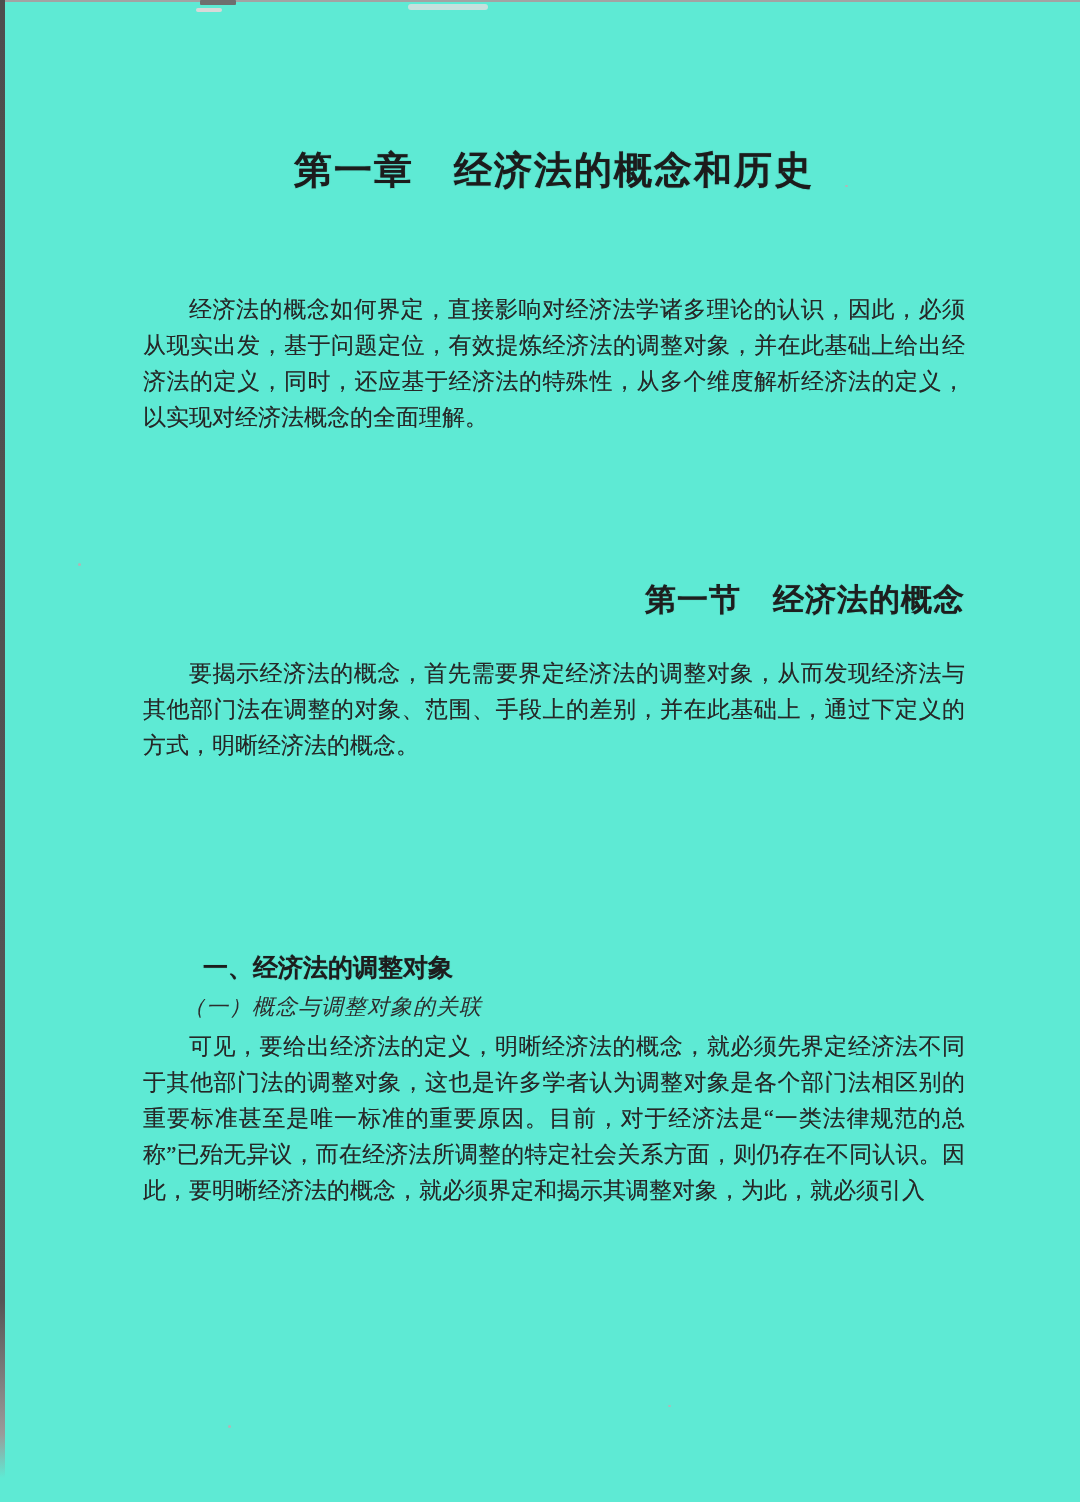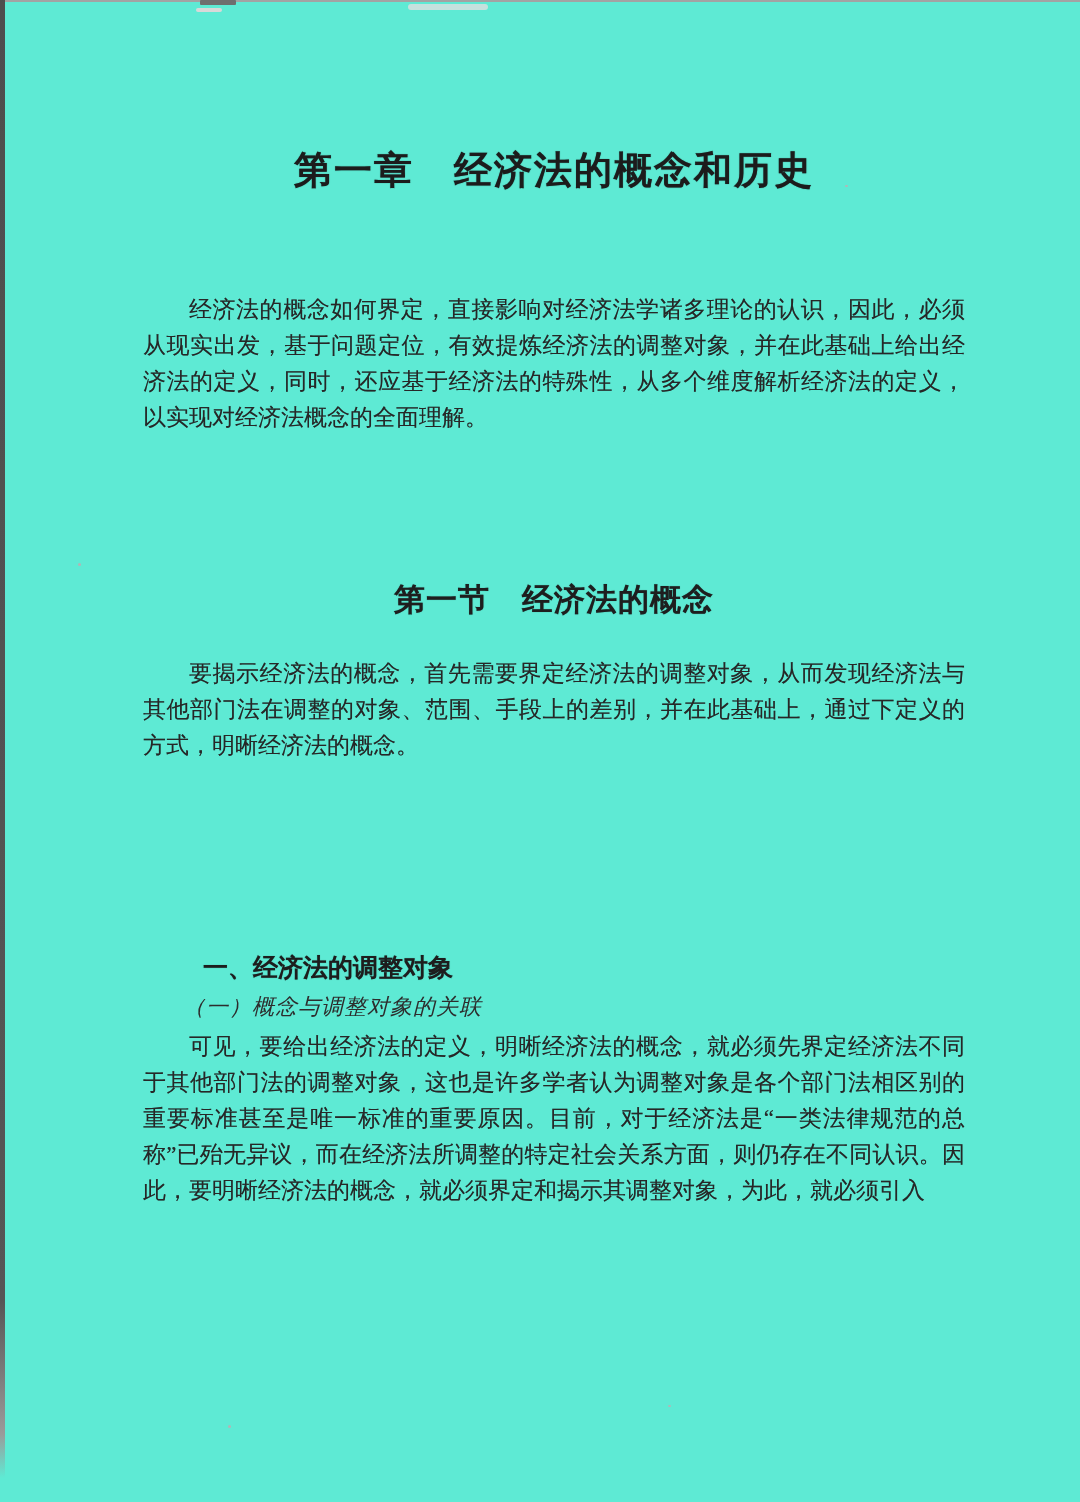--- a/index.html
+++ b/index.html
@@ -74,21 +74,21 @@
     font-size: 38px;
     line-height: 48px;
     letter-spacing: 2px;
     color: #1c1c1c;
     text-shadow: 0 0 1px rgba(0,0,0,.55);
   }
   .section-title {
     position: absolute;
     top: 580px;
     width: 100%;
-    text-align: center;
+    text-align: right;
     font-family: "Liberation Sans", "DejaVu Sans", sans-serif;
     font-weight: 900;
     font-size: 31px;
     line-height: 40px;
     letter-spacing: 1px;
     color: #1e1e1e;
     text-shadow: 0 0 .8px rgba(0,0,0,.5);
   }
   .body-block {
     position: absolute;

